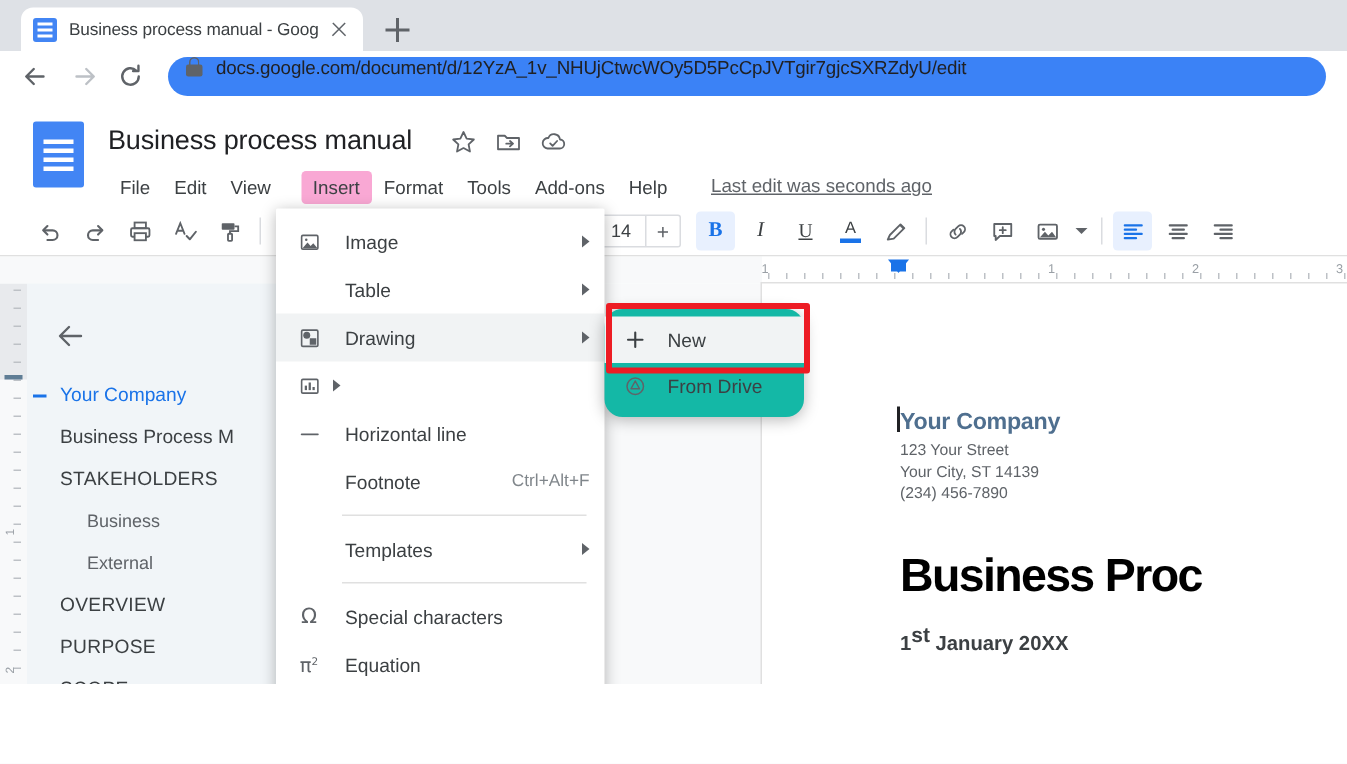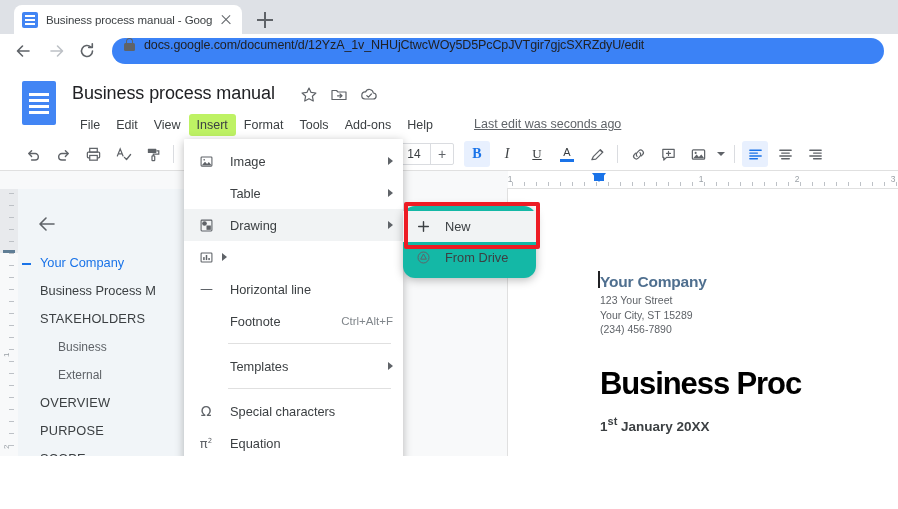--- a/index.html
+++ b/index.html
@@ -90,21 +90,21 @@
   .hdr-icon { position:absolute; top:18px; width:18px; height:18px; cursor:pointer;}
   .icon-star{ left:300px;}
   .icon-move{ left:330px;}
   .icon-cloud{ left:360px;}
 
   .menubar { position:absolute; left:72px; top:46px; height:22px; display:flex; align-items:center; gap:0px;}
   .menu-item {
     font-size:12.5px; color:#3c4043; padding:3px 8px; border-radius:3px;
     white-space:nowrap; cursor:pointer; line-height:16px;
   }
-  .menu-item.active { background:#bef264; }
+  .menu-item.active { background:#f9a8d4;margin-left:12px; }
   .lastedit {
     position:absolute; left:474px; top:49px; font-size:12.5px; color:#5f6368;
     text-decoration:underline; white-space:nowrap; cursor:pointer;
   }
 
   
   .toolbar {
     position:absolute; left:0; top:138px; width:898px; height:32px;
     background:#fff; display:flex; align-items:center;
   }
@@ -190,21 +190,21 @@
     line-height:14.5px; white-space:nowrap;
   }
   .doc-h1 {
     position:absolute; left:92px; top:177px; font-size:31px; font-weight:bold;
     color:#000000; letter-spacing:-1.1px; white-space:nowrap;
   }
   .doc-date {
     position:absolute; left:92px; top:226px; font-size:13.5px; font-weight:bold;
     color:#3c4043; white-space:nowrap;
   }
-  .doc-date sup { font-size:11px; vertical-align:super;}
+  .doc-date sup { font-size:14px; vertical-align:super;}
   .doc-h2 {
     position:absolute; left:92px; top:281px; font-size:14px; font-weight:bold;
     color:#202124; letter-spacing:0.1px; white-space:nowrap;
   }
 
   
   .menu-panel {
     position:absolute; left:184px; top:139px; width:219px; height:378px;
     background:#fff; box-shadow:0 2px 10px rgba(0,0,0,.28); border-radius:1px;
     padding:6px 0; z-index:40;
@@ -526,21 +526,21 @@
     <div class="outline-item caps">OVERVIEW</div>
     <div class="outline-item caps">PURPOSE</div>
     <div class="outline-item caps">SCOPE</div>
   </div>
 
   <div class="page">
     <div class="doc-caret"></div>
     <div class="doc-company">Your Company</div>
     <div class="doc-addr">
       <div>123 Your Street</div>
-      <div>Your City, ST 15289</div>
+      <div>Your City, ST 14139</div>
       <div>(234) 456-7890</div>
     </div>
     <div class="doc-h1">Business Proc</div>
     <div class="doc-date">
       <span>1</span><sup>st</sup><span> January 20XX</span>
     </div>
     <div class="doc-h2">STAKEHOLDERS</div>
   </div>
 
   <div class="menu-panel">

